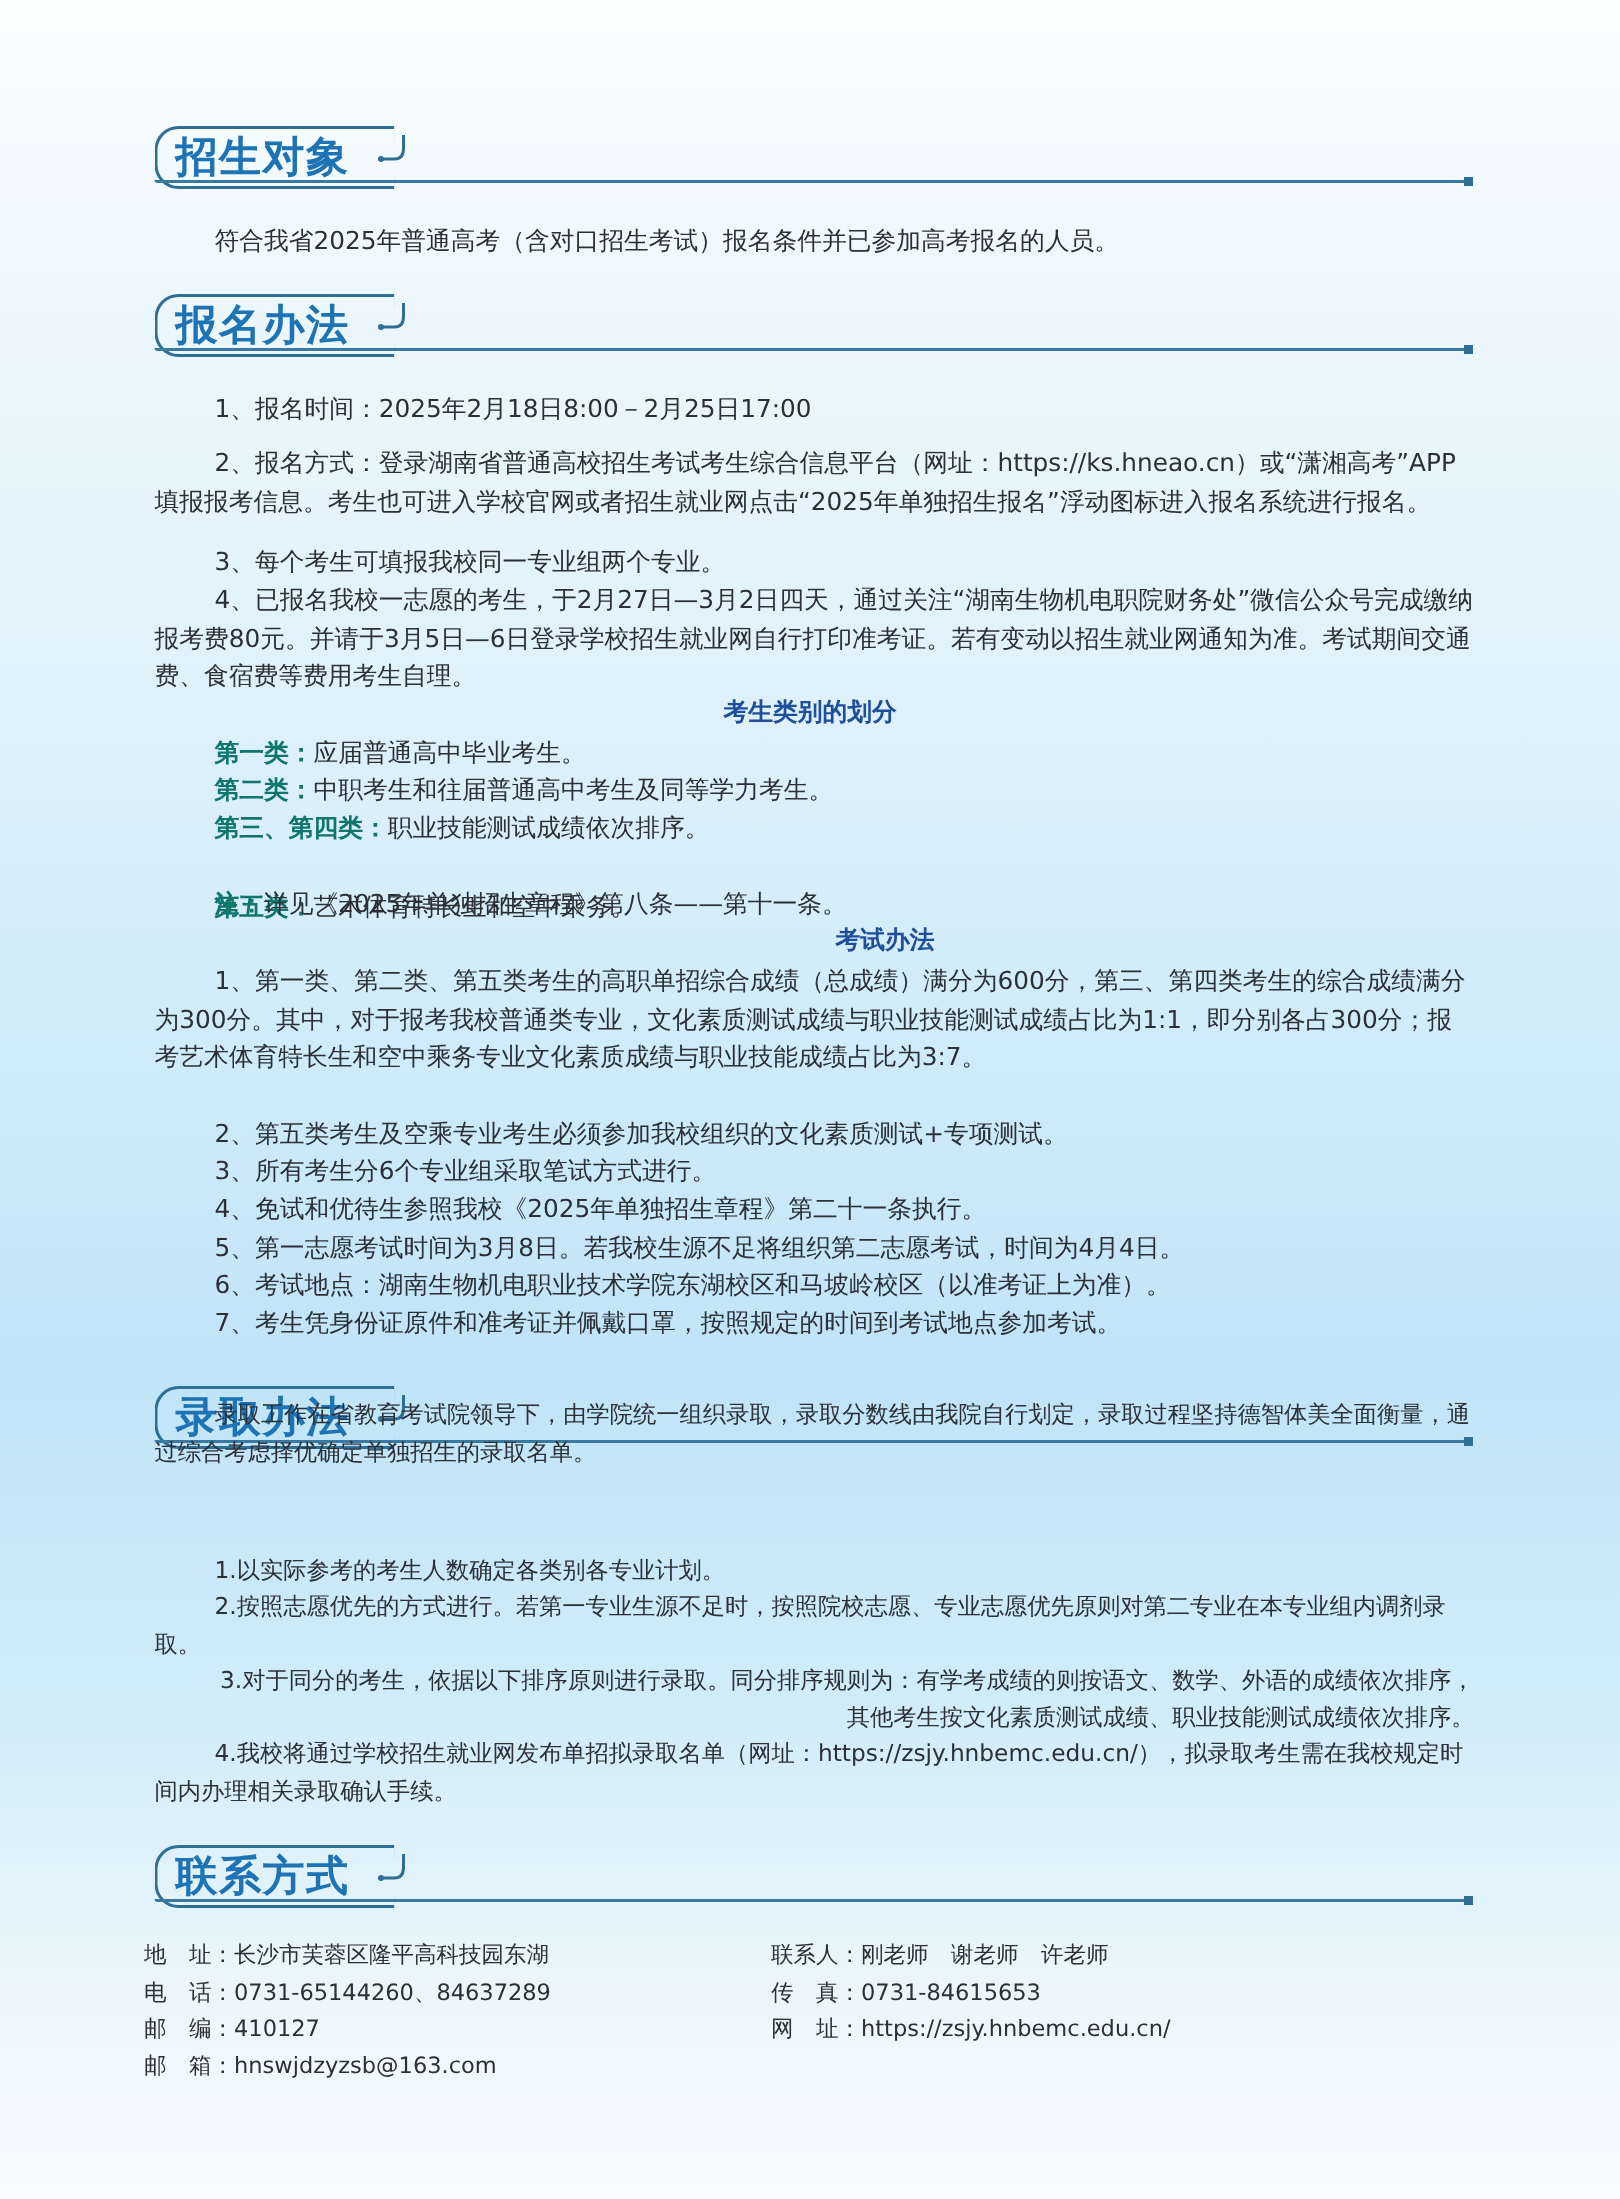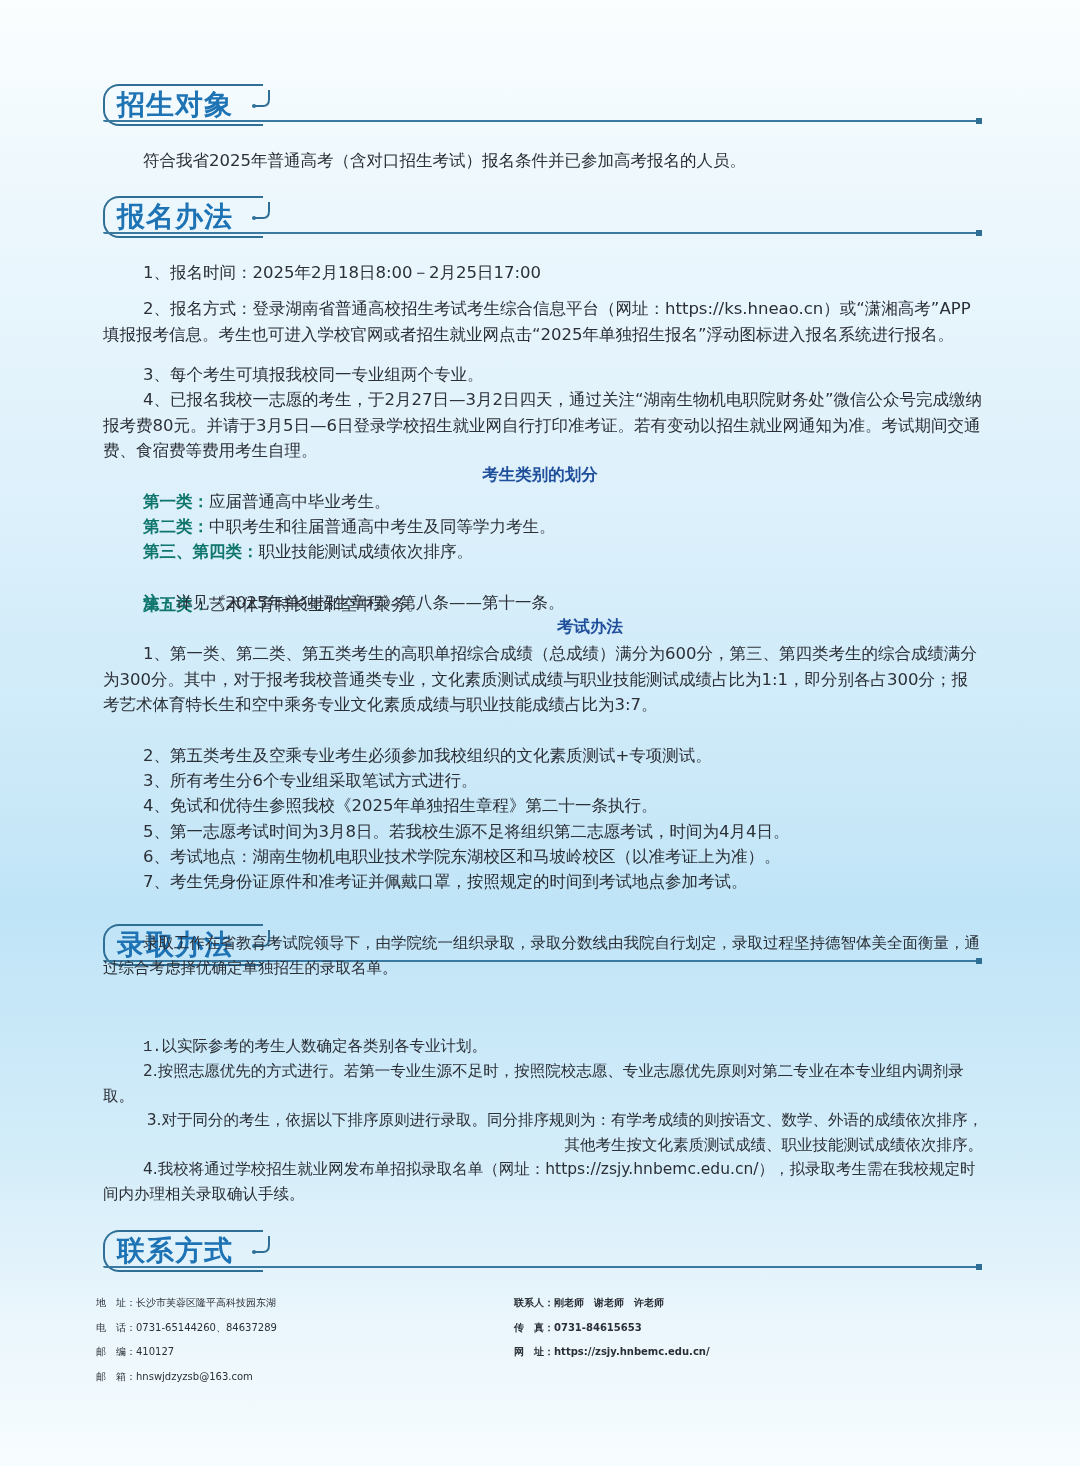--- a/index.html
+++ b/index.html
@@ -29,21 +29,21 @@
   }
   .rule-dot {
     position: absolute; right: -2px; top: 34px; width: 6px; height: 6px; background: #2f6f96;
   }
   .para { position: absolute; left: 103px; width: 880px; font-size: 16.5px; line-height: 25.5px; }
   .indent { text-indent: 40px; }
   .center-title { position: absolute; left: 0; width: 1080px; text-align: center; font-size: 16.5px; font-weight: bold; color: #1f4e9a; }
   .cat-line { position: absolute; left: 143px; font-size: 16.5px; line-height: 25px; }
   .cat-label { font-weight: bold; color: #0f766e; }
   .small { font-size: 15.5px; line-height: 25px; }
-  .contact { position: absolute; font-size: 10px; line-height: 24.5px; }
+  .contact { position: absolute; font-size: 15px; line-height: 24.5px; }
 </style>
 </head>
 <body>
 
 <div class="sec-head" style="top:84px;">
   <div class="badge">
     <span class="badge-title">招生对象</span>
     <svg class="hook" viewBox="0 0 22 24">
         <path d="M2 18 H12 Q18 18 18 11 V2" fill="none" stroke="#2f6f96" stroke-width="2"></path>
         <circle cx="3" cy="18" r="2" fill="#2f6f96"></circle>
@@ -91,21 +91,21 @@
     <span class="badge-title">录取办法</span>
     <svg class="hook" viewBox="0 0 22 24">
         <path d="M2 18 H12 Q18 18 18 11 V2" fill="none" stroke="#2f6f96" stroke-width="2"></path>
         <circle cx="3" cy="18" r="2" fill="#2f6f96"></circle>
       </svg>
   </div>
   <div class="rule"></div>
   <div class="rule-dot"></div>
 </div>
 <div class="para indent small" style="top:931px;">录取工作在省教育考试院领导下，由学院统一组织录取，录取分数线由我院自行划定，录取过程坚持德智体美全面衡量，通过综合考虑择优确定单独招生的录取名单。</div>
-<div class="para indent small" style="top:1035px;font-family:Liberation Mono, monospace;">1.以实际参考的考生人数确定各类别各专业计划。</div>
+<div class="para indent small" style="top:1035px;">1.以实际参考的考生人数确定各类别各专业计划。</div>
 <div class="para indent small" style="top:1059px;">2.按照志愿优先的方式进行。若第一专业生源不足时，按照院校志愿、专业志愿优先原则对第二专业在本专业组内调剂录取。</div>
 <div class="para indent small" style="top:1108px;text-align:right;">3.对于同分的考生，依据以下排序原则进行录取。同分排序规则为：有学考成绩的则按语文、数学、外语的成绩依次排序，其他考生按文化素质测试成绩、职业技能测试成绩依次排序。</div>
 <div class="para indent small" style="top:1157px;">4.我校将通过学校招生就业网发布单招拟录取名单（网址：https://zsjy.hnbemc.edu.cn/），拟录取考生需在我校规定时间内办理相关录取确认手续。</div>
 
 <div class="sec-head" style="top:1230px;">
   <div class="badge">
     <span class="badge-title">联系方式</span>
     <svg class="hook" viewBox="0 0 22 24">
         <path d="M2 18 H12 Q18 18 18 11 V2" fill="none" stroke="#2f6f96" stroke-width="2"></path>
         <circle cx="3" cy="18" r="2" fill="#2f6f96"></circle>
@@ -115,17 +115,17 @@
   <div class="rule-dot"></div>
 </div>
 
 <div class="contact" style="left:96px; top:1291px;">
   <div><span>地　址：</span><span>长沙市芙蓉区隆平高科技园东湖</span></div>
   <div><span>电　话：</span><span>0731-65144260、84637289</span></div>
   <div><span>邮　编：</span><span>410127</span></div>
   <div><span>邮　箱：</span><span>hnswjdzyzsb@163.com</span></div>
 </div>
 
-<div class="contact" style="left:514px; top:1291px;font-weight:bold;">
+<div class="contact" style="left:514px; top:1291px;">
   <div><span>联系人：</span><span>刚老师　谢老师　许老师</span></div>
   <div><span>传　真：</span><span>0731-84615653</span></div>
   <div><span>网　址：</span><span>https://zsjy.hnbemc.edu.cn/</span></div>
 </div>
 
 </body></html>

